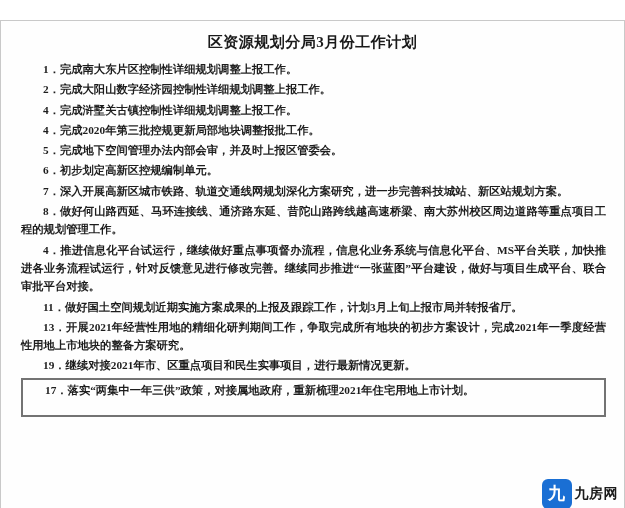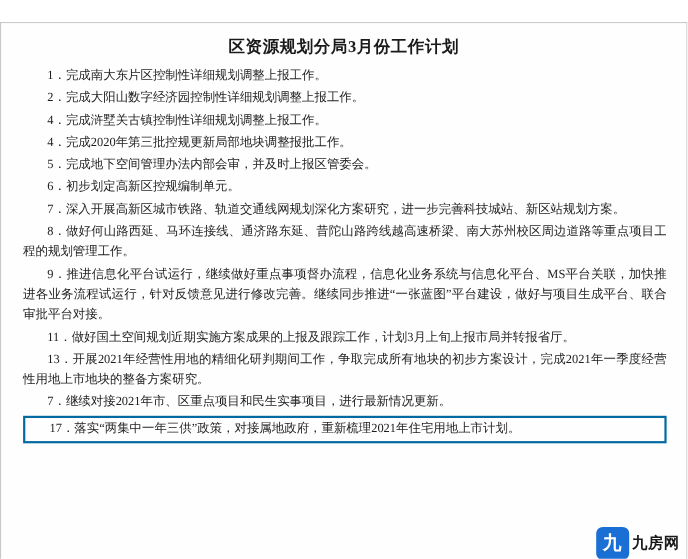--- a/index.html
+++ b/index.html
@@ -27,36 +27,37 @@
     text-align: center;
     font-size: 15px;
     font-weight: bold;
     color: #1a1a1a;
     letter-spacing: 0.5px;
     margin: 12px 0 8px 0;
     font-family: "Liberation Serif", serif;
   }
   .body-wrap {
     padding: 0 18px 0 20px;
+    font-weight: bold;
   }
   .para {
     font-size: 11.3px;
     line-height: 1.62;
     color: #1d1d1d;
     text-align: justify;
     text-justify: inter-ideograph;
     margin: 0 0 2px 0;
     text-indent: 22px;
     font-family: "Liberation Serif", serif;
     position: relative;
   }
   .para.highlight {
-    border: 2px solid #0369a1;
+    border: 2px solid #737373;
     box-sizing: border-box;
-    padding: 1px 4px 2px 4px;
+    padding: 1px 4px 16px 4px;
     margin-top: 3px;
     text-indent: 18px;
   }
   
   #logo {
     position: absolute;
     right: 6px;
     bottom: 6px;
     width: 118px;
     height: 44px;
@@ -108,24 +109,24 @@
 
   <div class="body-wrap">
     <p class="para">1．完成南大东片区控制性详细规划调整上报工作。</p>
     <p class="para">2．完成大阳山数字经济园控制性详细规划调整上报工作。</p>
     <p class="para">4．完成浒墅关古镇控制性详细规划调整上报工作。</p>
     <p class="para">4．完成2020年第三批控规更新局部地块调整报批工作。</p>
     <p class="para">5．完成地下空间管理办法内部会审，并及时上报区管委会。</p>
     <p class="para">6．初步划定高新区控规编制单元。</p>
     <p class="para">7．深入开展高新区城市铁路、轨道交通线网规划深化方案研究，进一步完善科技城站、新区站规划方案。</p>
     <p class="para">8．做好何山路西延、马环连接线、通济路东延、昔陀山路跨线越高速桥梁、南大苏州校区周边道路等重点项目工程的规划管理工作。</p>
-    <p class="para">9．推进信息化平台试运行，继续做好重点事项督办流程，信息化业务系统与信息化平台、MS平台关联，加快推进各业务流程试运行，针对反馈意见进行修改完善。继续同步推进“一张蓝图”平台建设，做好与项目生成平台、联合审批平台对接。</p>
+    <p class="para">4．推进信息化平台试运行，继续做好重点事项督办流程，信息化业务系统与信息化平台、MS平台关联，加快推进各业务流程试运行，针对反馈意见进行修改完善。继续同步推进“一张蓝图”平台建设，做好与项目生成平台、联合审批平台对接。</p>
     <p class="para">11．做好国土空间规划近期实施方案成果的上报及跟踪工作，计划3月上旬上报市局并转报省厅。</p>
     <p class="para">13．开展2021年经营性用地的精细化研判期间工作，争取完成所有地块的初步方案设计，完成2021年一季度经营性用地上市地块的整备方案研究。</p>
-    <p class="para">7．继续对接2021年市、区重点项目和民生实事项目，进行最新情况更新。</p>
+    <p class="para">19．继续对接2021年市、区重点项目和民生实事项目，进行最新情况更新。</p>
     <p class="para highlight">17．落实“两集中一年三供”政策，对接属地政府，重新梳理2021年住宅用地上市计划。</p>
   </div>
 
   <div id="logo">
     <div class="logo-row">
       <div class="logo-mark">九</div>
       <div class="logo-text">九房网</div>
     </div>
     <div class="logo-url">WWW.999house.com</div>
   </div>

